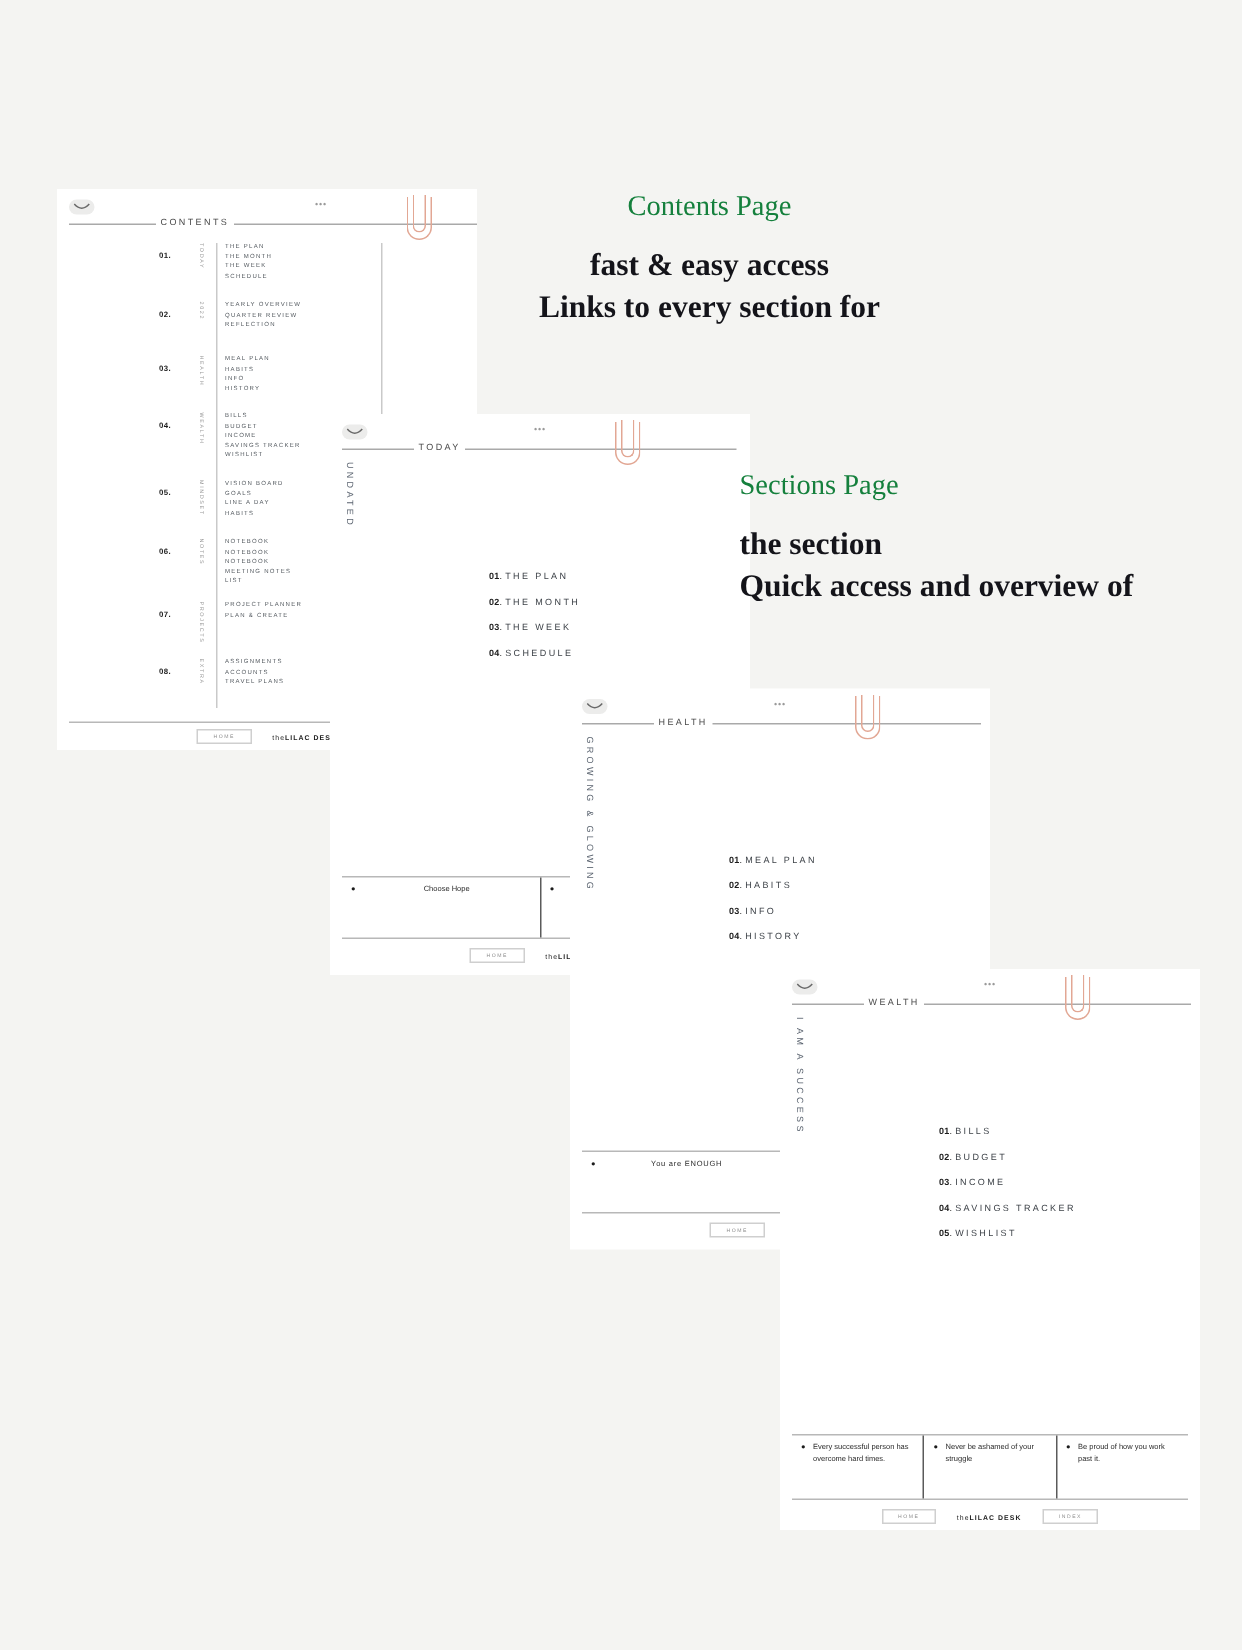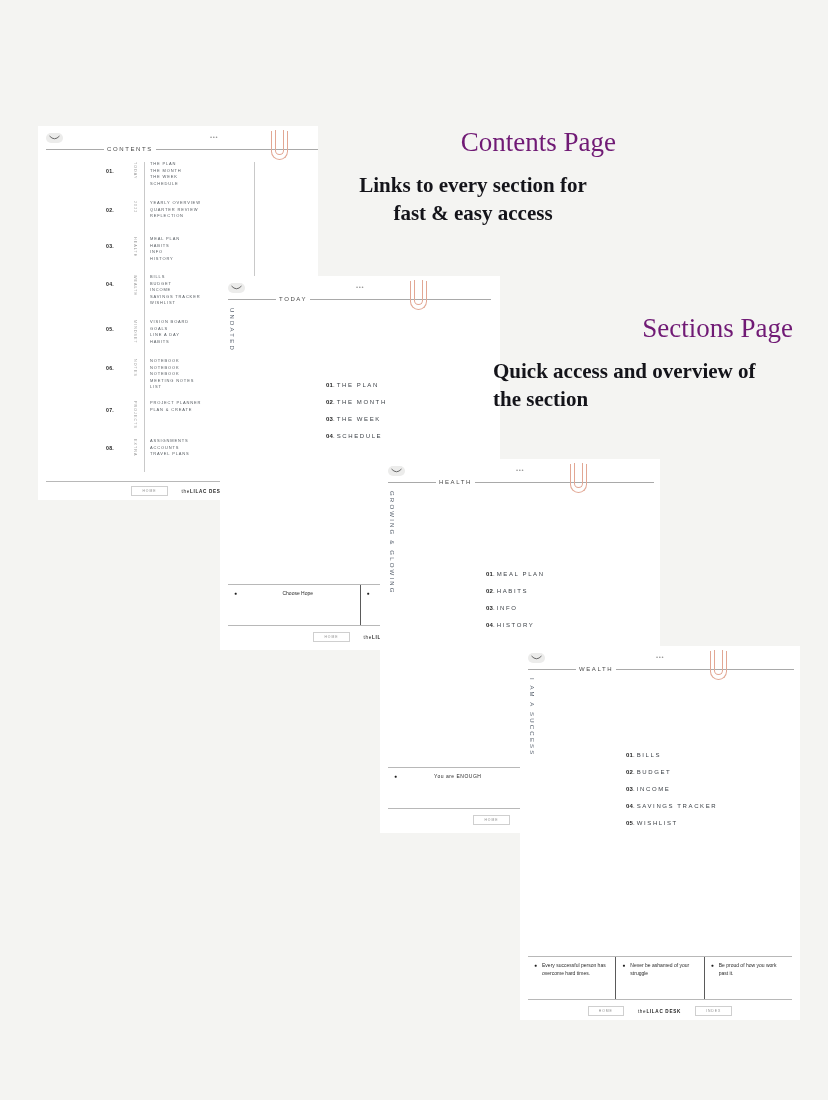--- a/index.html
+++ b/index.html
@@ -238,25 +238,24 @@
     color: #1c1c1c;
     white-space: nowrap;
   }
   .foot-brand .thin { font-weight: normal; }
   .foot-brand .bold { font-weight: bold; }
 
   
   .annot { position: absolute; }
   .annot-title {
     font-family: "Liberation Serif", serif;
-    font-size: 27px;
-    color: #701a75;
+    font-size: 19px;
+    color: #15803d;
     line-height: 1.1;
     white-space: nowrap;
-    text-align: right;
   }
   .annot-body {
     font-family: "Liberation Serif", serif;
     font-weight: bold;
     font-size: 21px;
     color: #14141a;
     line-height: 1.33;
   }
   .annot-center { text-align: center; }
   .annot-left { text-align: left; }
@@ -609,26 +608,26 @@
           <span class="thin">the</span><span class="bold">LILAC DESK</span>
         </div>
         <div class="foot-btn">INDEX</div>
       </div>
     </div>
   </div>
 
   <div class="annot annot-center" style="left:330px; top:128px; width:286px;">
     <div class="annot-title">Contents Page</div>
     <div class="annot-body" style="margin-top:14px;">
+      <div>fast &amp; easy access</div>
       <div>Links to every section for</div>
-      <div>fast &amp; easy access</div>
     </div>
   </div>
 
   <div class="annot annot-left" style="left:493px; top:314px; width:300px;">
     <div class="annot-title">Sections Page</div>
     <div class="annot-body" style="margin-top:14px;">
+      <div>the section</div>
       <div>Quick access and overview of</div>
-      <div>the section</div>
     </div>
   </div>
 
 </div>
 
 </body></html>

